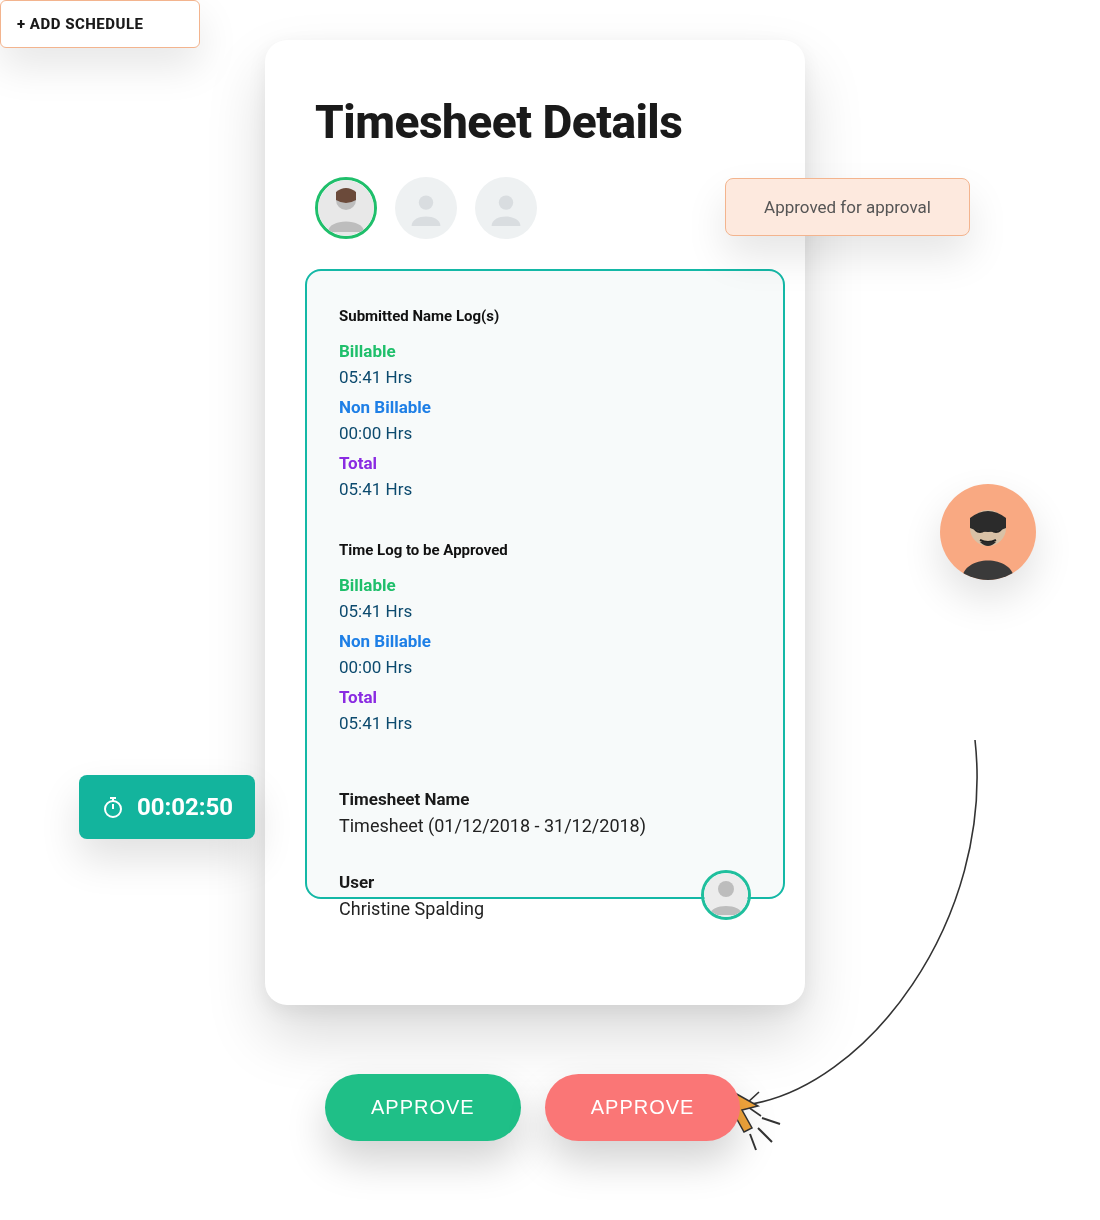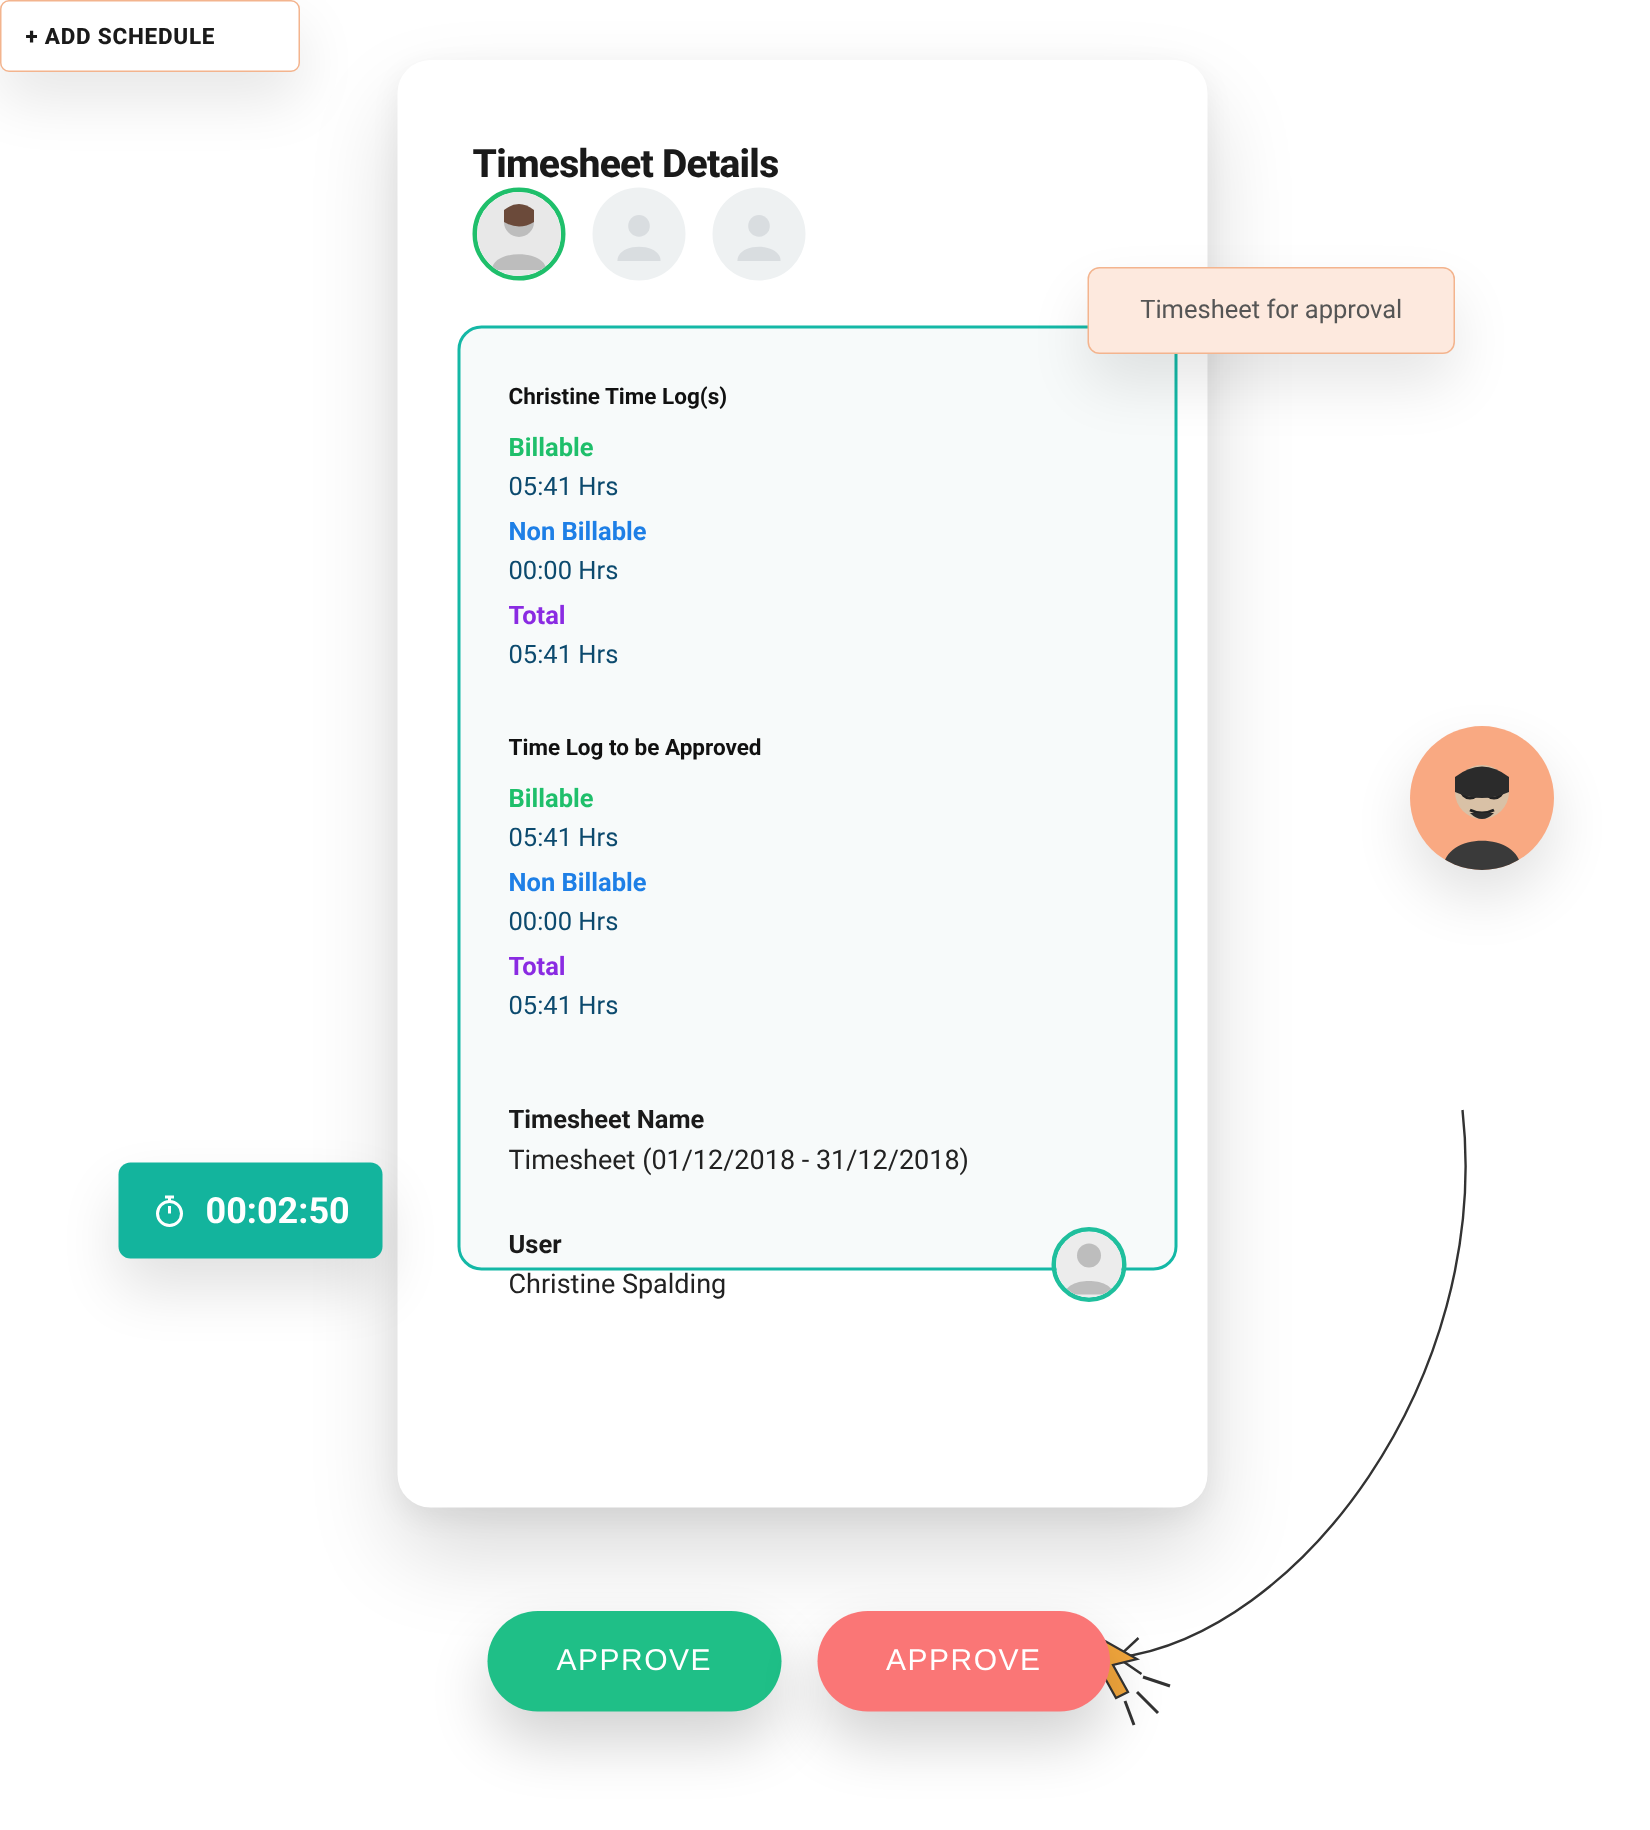--- a/index.html
+++ b/index.html
@@ -19,23 +19,24 @@
     left: 265px;
     top: 40px;
     width: 540px;
     height: 965px;
     background: #fff;
     border-radius: 22px;
     box-shadow: 0 30px 60px rgba(0,0,0,0.15), 0 6px 20px rgba(0,0,0,0.06);
     padding: 55px 50px 50px 50px;
   }
   .page-title {
-    font-size: 26px;
+    font-size: 46px;
     font-weight: 800;
     letter-spacing: -0.5px;
+    margin-bottom: 28px;
   }
   .avatars { display: flex; gap: 18px; align-items: center; margin-bottom: 30px; }
   .avatar,
   .avatar-ph {
     width: 62px; height: 62px; border-radius: 50%;
   }
   .avatar.active {
     border: 3px solid #1fbf6b;
     overflow: hidden;
     display: flex; align-items: center; justify-content: center;
@@ -220,21 +221,21 @@
       </div>
       <div class="avatar-ph">
         <svg viewBox="0 0 40 40">
             <circle cx="20" cy="14" r="8"></circle>
             <path d="M4 40 C4 26 36 26 36 40 Z"></path>
           </svg>
       </div>
     </div>
 
     <div class="panel">
-      <div class="section-label">Christine Time Log(s)</div>
+      <div class="section-label">Submitted Name Log(s)</div>
       <div class="triplet">
         <div>
           <div class="col-head head-billable">Billable</div>
           <div class="col-val">05:41 Hrs</div>
         </div>
         <div>
           <div class="col-head head-nonbillable">Non Billable</div>
           <div class="col-val">00:00 Hrs</div>
         </div>
         <div>
@@ -272,21 +273,21 @@
             <circle cx="22" cy="22" r="22" fill="#ececec"></circle>
             <circle cx="22" cy="16" r="8" fill="#bdbdbd"></circle>
             <path d="M6 42 C6 30 38 30 38 42 Z" fill="#bdbdbd"></path>
           </svg>
         </div>
       </div>
     </div>
   </div>
 
   <div class="callout-peach callout-approval">
-    <span>Timesheet for approval</span>
+    <span>Approved for approval</span>
   </div>
 
   <div class="callout-add">
     <span>+ ADD SCHEDULE</span>
   </div>
 
   <div class="callout-timer">
     <svg viewBox="0 0 24 24">
       <circle cx="12" cy="14" r="8"></circle>
       <line x1="12" y1="14" x2="12" y2="9"></line>

